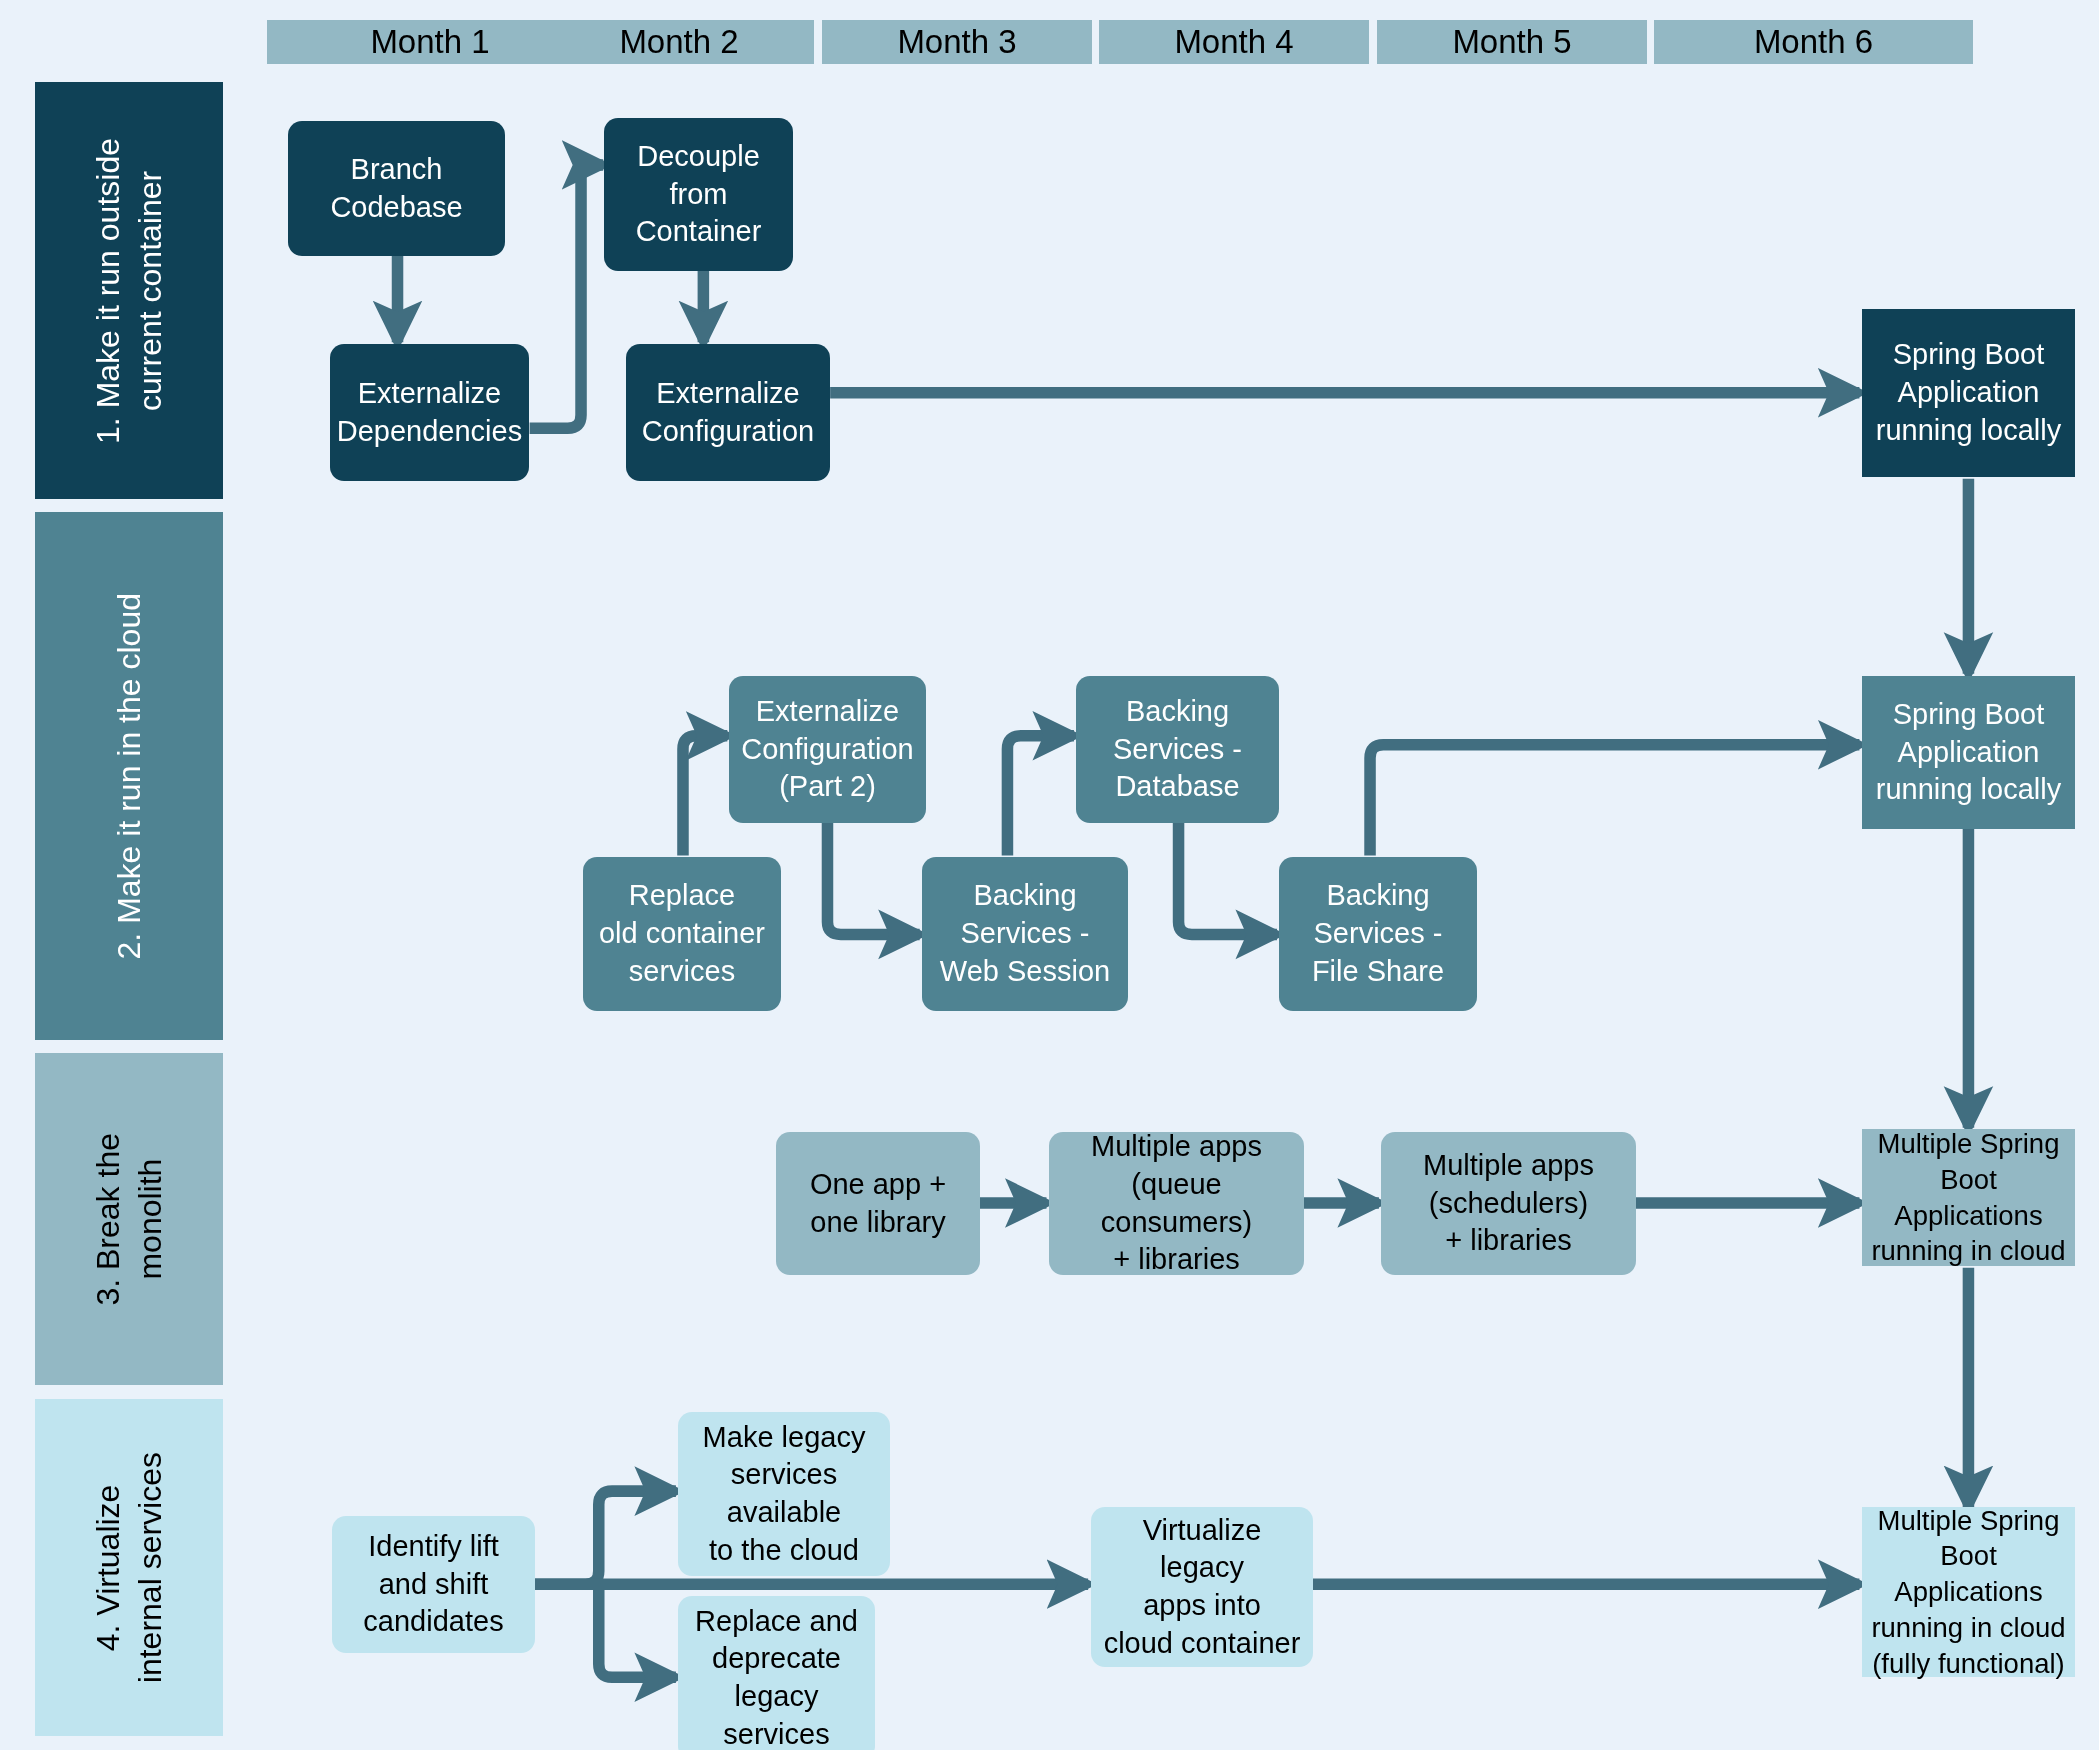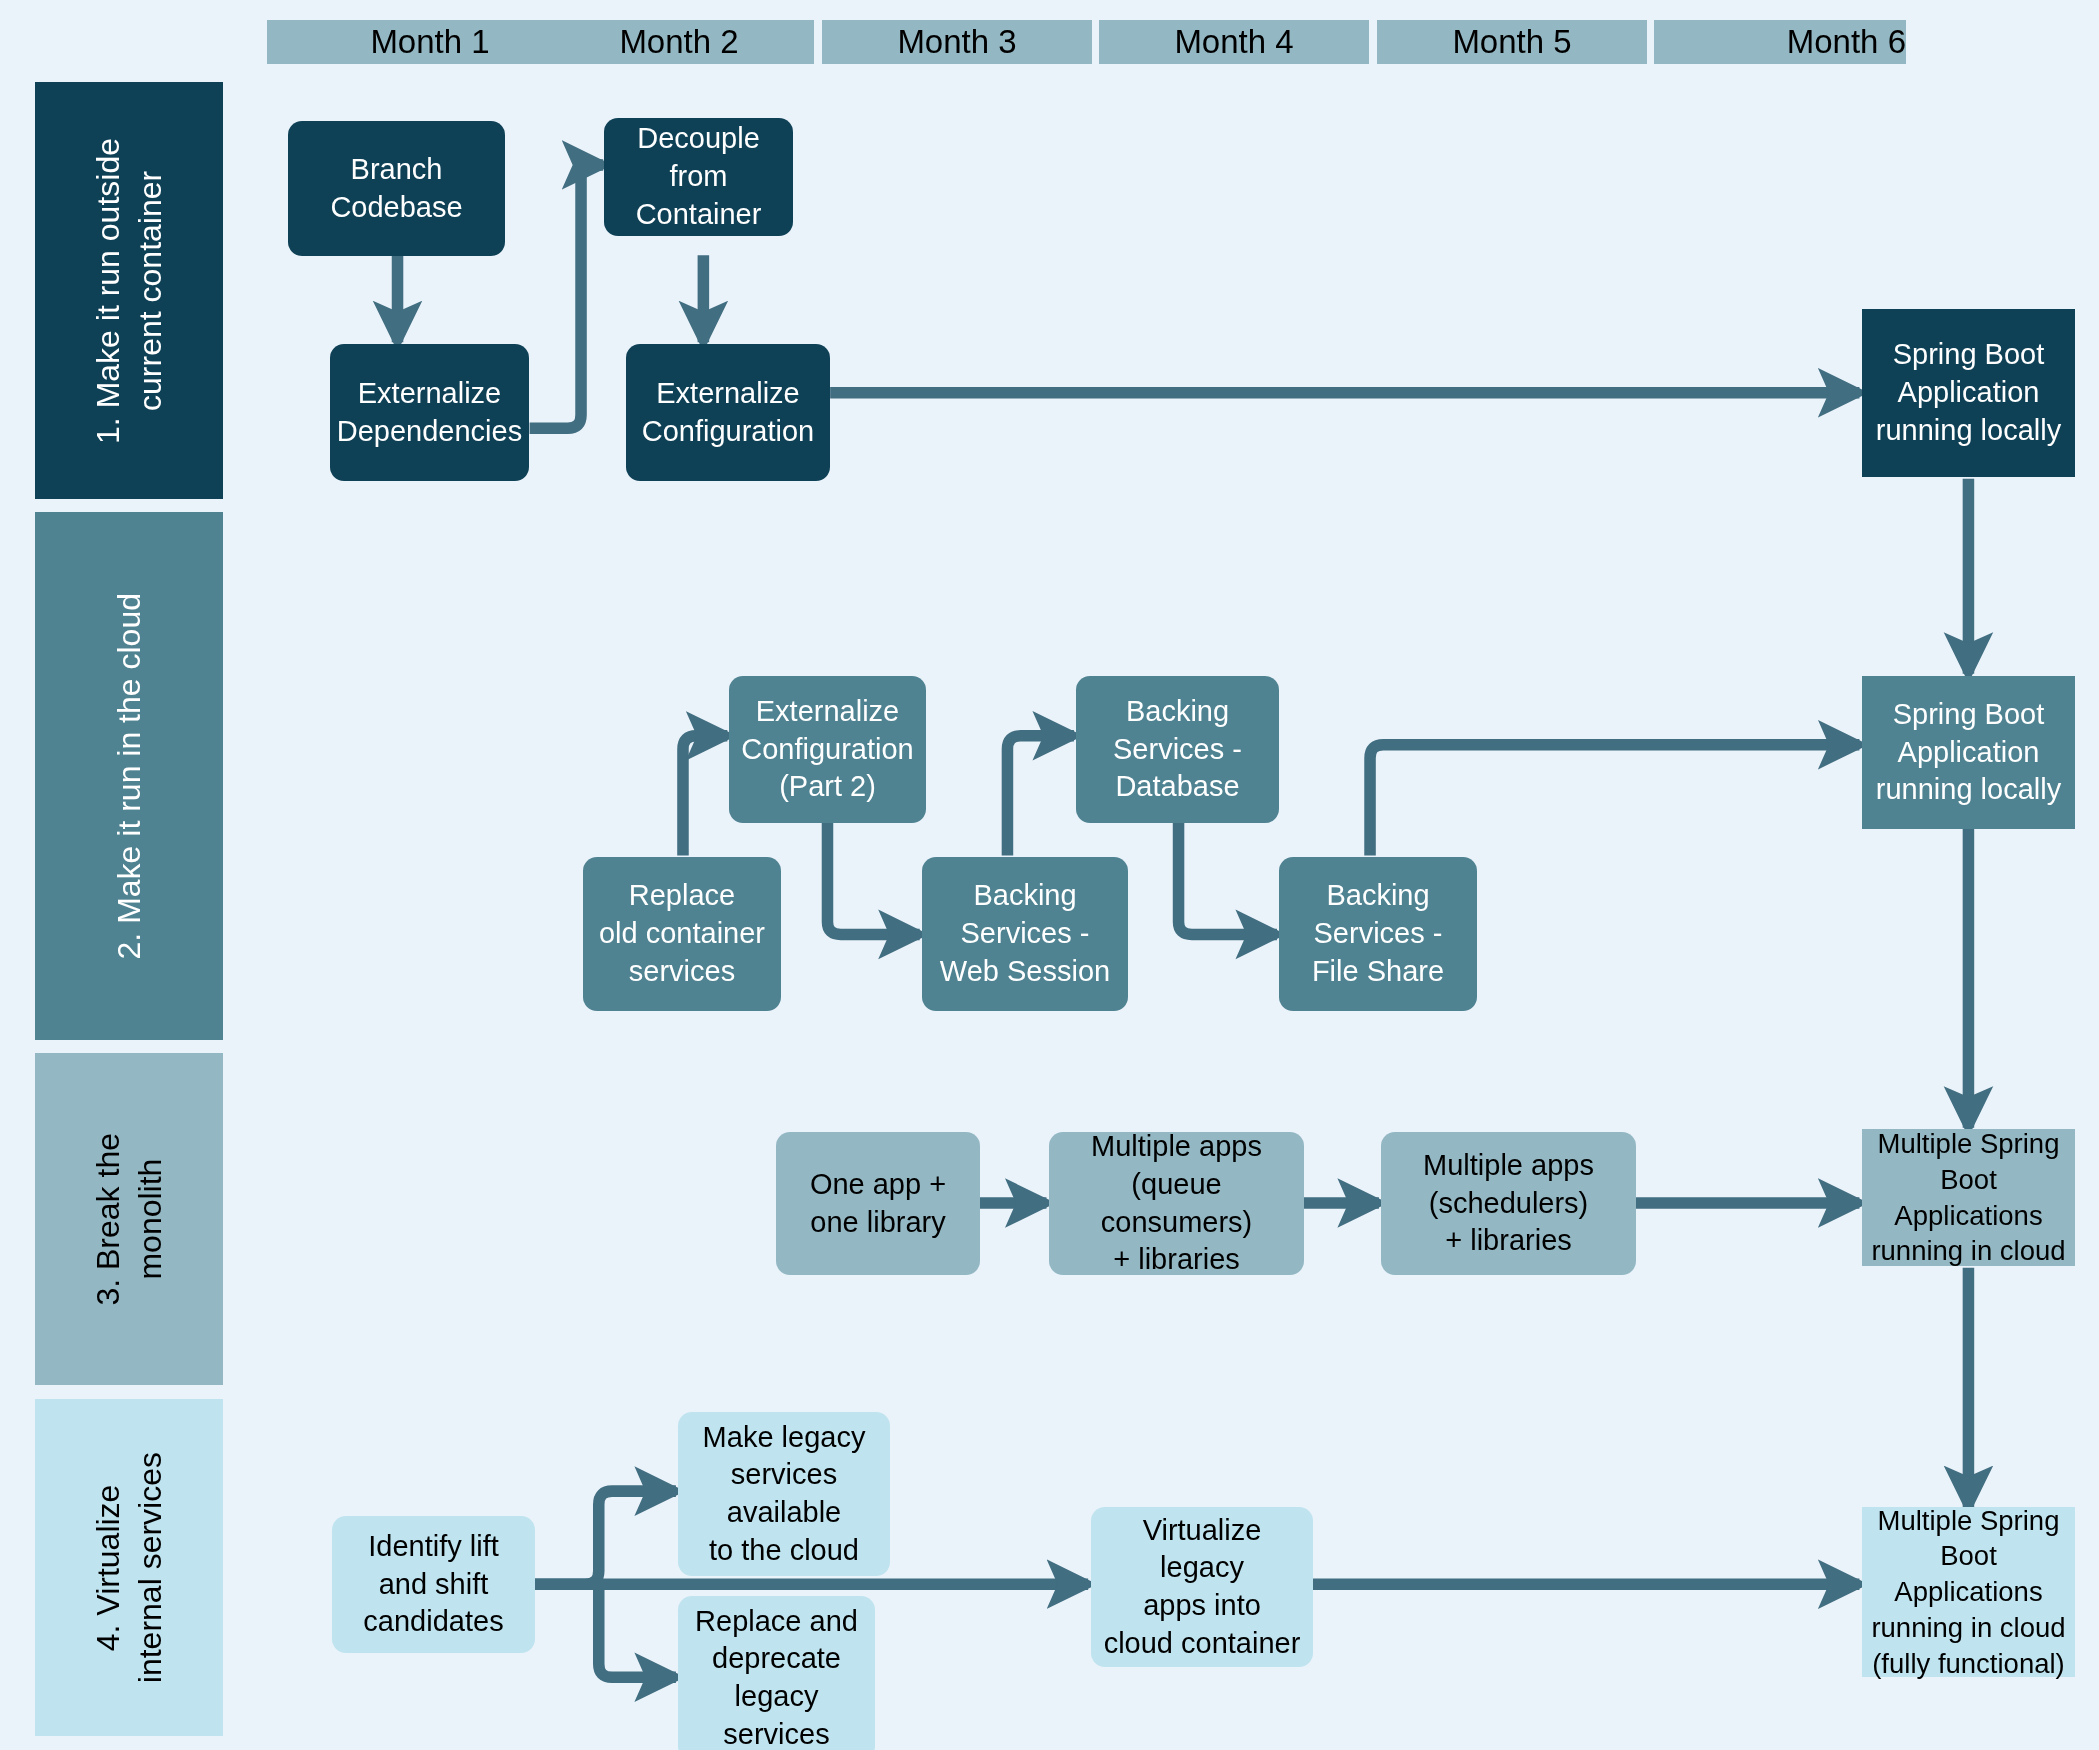--- a/index.html
+++ b/index.html
@@ -115,21 +115,21 @@
   </div>
   <div class="month-header" style="left:822px; width:270px;">
     <span>Month 3</span>
   </div>
   <div class="month-header" style="left:1099px; width:270px;">
     <span>Month 4</span>
   </div>
   <div class="month-header" style="left:1377px; width:270px;">
     <span>Month 5</span>
   </div>
-  <div class="month-header" style="left:1654px; width:252px;justify-content:flex-end;">
+  <div class="month-header" style="left:1654px; width:319px;">
     <span>Month 6</span>
   </div>
 
   <div class="phase" style="top:82px; height:417px; background:#0f4156; color:#ffffff;">
     <div class="phase-label">1. Make it run outside
 current container</div>
   </div>
   <div class="phase" style="top:512px; height:528px; background:#4f8392; color:#ffffff;">
     <div class="phase-label">2. Make it run in the cloud</div>
   </div>
@@ -143,21 +143,21 @@
   </div>
 
   <div class="box" style="left:288px; top:121px; width:217px; height:135px; background:#0f4156; color:#ffffff; border-radius:14px; font-size:29px;">
     <span>Branch
 Codebase</span>
   </div>
   <div class="box" style="left:330px; top:344px; width:199px; height:137px; background:#0f4156; color:#ffffff; border-radius:14px; font-size:29px;">
     <span>Externalize
 Dependencies</span>
   </div>
-  <div class="box" style="left:604px; top:118px; width:189px; height:118px; background:#0f4156; color:#ffffff; border-radius:14px; font-size:29px;">
+  <div class="box" style="left:604px; top:118px; width:189px; height:153px; background:#0f4156; color:#ffffff; border-radius:14px; font-size:29px;">
     <span>Decouple
 from
 Container</span>
   </div>
   <div class="box" style="left:626px; top:344px; width:204px; height:137px; background:#0f4156; color:#ffffff; border-radius:14px; font-size:29px;">
     <span>Externalize
 Configuration</span>
   </div>
 
   <div class="box" style="left:583px; top:857px; width:198px; height:154px; background:#4f8392; color:#ffffff; border-radius:14px; font-size:29px;">

